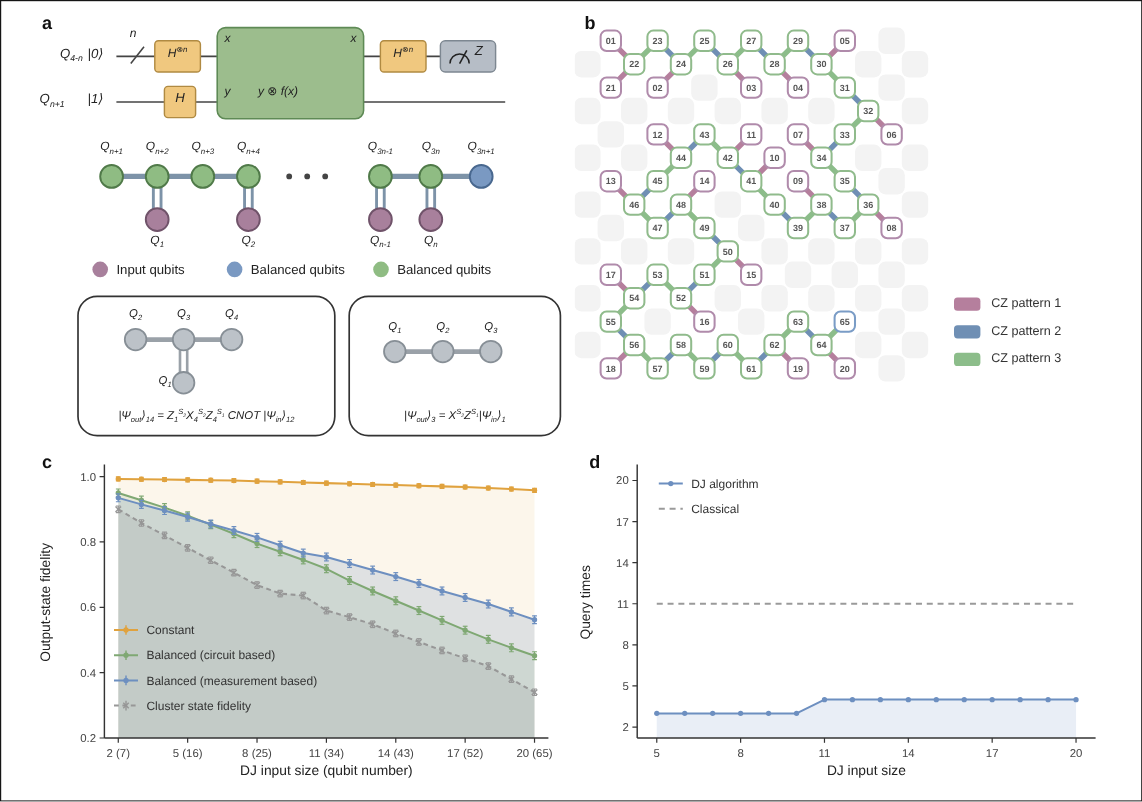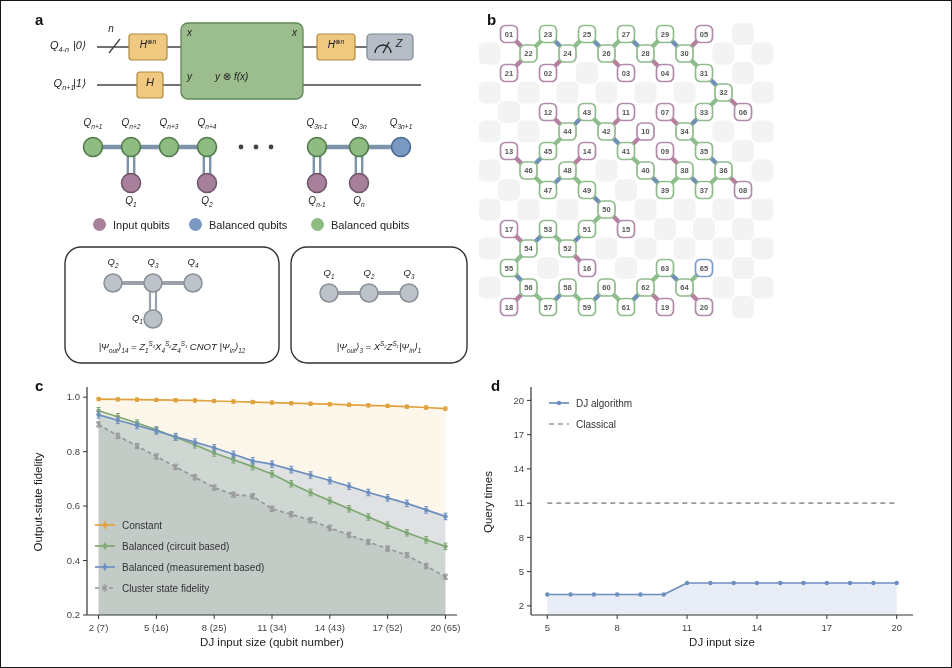--- a/index.html
+++ b/index.html
@@ -114,37 +114,37 @@
     <div class="lab" style="left:0;top:32px;width:40px;text-align:right">Q<sub>4-n</sub></div>
     <div class="lab" style="left:44px;top:32px;width:24px">|0⟩</div>
     <div class="lab f10" style="left:74px;top:16px;width:16px;text-align:center">n</div>
     <div class="lab f10" style="left:100px;top:31px;width:38px;text-align:center">H<sup>⊗n</sup></div>
     <div class="lab f10" style="left:158px;top:20px;width:14px">x</div>
     <div class="lab f10" style="left:250px;top:20px;width:18px;text-align:right">x</div>
     <div class="lab f10" style="left:158px;top:64px;width:14px">y</div>
     <div class="lab f10" style="left:186px;top:64px;width:82px;text-align:left">y ⊗ f(x)</div>
     <div class="lab f10" style="left:288px;top:31px;width:38px;text-align:center">H<sup>⊗n</sup></div>
     <div class="lab" style="left:360px;top:30px;width:20px;text-align:center">Z</div>
-    <div class="lab" style="left:15px;top:70px;width:40px;text-align:center">Q<sub>n+1</sub></div>
+    <div class="lab" style="left:4px;top:70px;width:40px;text-align:left">Q<sub>n+1</sub></div>
     <div class="lab" style="left:44px;top:70px;width:24px">|1⟩</div>
     <div class="lab" style="left:108px;top:69px;width:26px;text-align:center">H</div>
 
     <div class="lab f10" style="left:42px;top:110px;width:44px;text-align:center">Q<sub>n+1</sub></div>
     <div class="lab f10" style="left:80px;top:110px;width:44px;text-align:center">Q<sub>n+2</sub></div>
     <div class="lab f10" style="left:118px;top:110px;width:44px;text-align:center">Q<sub>n+3</sub></div>
     <div class="lab f10" style="left:156px;top:110px;width:44px;text-align:center">Q<sub>n+4</sub></div>
     <div class="lab f10" style="left:266px;top:110px;width:44px;text-align:center">Q<sub>3n-1</sub></div>
     <div class="lab f10" style="left:308px;top:110px;width:44px;text-align:center">Q<sub>3n</sub></div>
     <div class="lab f10" style="left:350px;top:110px;width:44px;text-align:center">Q<sub>3n+1</sub></div>
     <div class="lab f10" style="left:80px;top:188px;width:44px;text-align:center">Q<sub>1</sub></div>
     <div class="lab f10" style="left:156px;top:188px;width:44px;text-align:center">Q<sub>2</sub></div>
     <div class="lab f10" style="left:266px;top:188px;width:44px;text-align:center">Q<sub>n-1</sub></div>
     <div class="lab f10" style="left:308px;top:188px;width:44px;text-align:center">Q<sub>n</sub></div>
 
-    <div class="pa-legend-item" style="left:64px;top:211px">
+    <div class="pa-legend-item" style="left:48px;top:211px">
       <span class="pa-dot" style="background: rgb(168, 128, 156);"></span>
       <span>Input qubits</span>
     </div>
     <div class="pa-legend-item" style="left:160px;top:211px">
       <span class="pa-dot" style="background: rgb(122, 153, 194);"></span>
       <span>Balanced qubits</span>
     </div>
     <div class="pa-legend-item" style="left:282px;top:211px">
       <span class="pa-dot" style="background: rgb(143, 188, 131);"></span>
       <span>Balanced qubits</span>
@@ -398,20 +398,34 @@
         <text x="69" y="302.7" text-anchor="middle" class="qlab">57</text>
         <rect x="99.5" y="291.5" width="17" height="17" rx="5" fill="#fff" stroke="#90bb8c" stroke-width="1.7"></rect>
         <text x="108" y="302.7" text-anchor="middle" class="qlab">59</text>
         <rect x="138.5" y="291.5" width="17" height="17" rx="5" fill="#fff" stroke="#90bb8c" stroke-width="1.7"></rect>
         <text x="147" y="302.7" text-anchor="middle" class="qlab">61</text>
         <rect x="177.5" y="291.5" width="17" height="17" rx="5" fill="#fff" stroke="#b08bab" stroke-width="1.7"></rect>
         <text x="186" y="302.7" text-anchor="middle" class="qlab">19</text>
         <rect x="216.5" y="291.5" width="17" height="17" rx="5" fill="#fff" stroke="#b08bab" stroke-width="1.7"></rect>
         <text x="225" y="302.7" text-anchor="middle" class="qlab">20</text>
       </svg>
+    <div class="pb-legend">
+      <div class="pb-legend-item">
+        <span class="pb-chip" style="background: rgb(181, 127, 157);"></span>
+        <span>CZ pattern 1</span>
+      </div>
+      <div class="pb-legend-item">
+        <span class="pb-chip" style="background: rgb(111, 143, 180);"></span>
+        <span>CZ pattern 2</span>
+      </div>
+      <div class="pb-legend-item">
+        <span class="pb-chip" style="background: rgb(140, 189, 138);"></span>
+        <span>CZ pattern 3</span>
+      </div>
+    </div>
   </div>
 
   <div class="panel panel-c">
     <svg id="chart-c-svg" width="440" height="290" viewBox="0 0 440 290">
         <path d="M 69.6 242 L 69.6 26.1 L 88.8 26.3 L 108.1 26.6 L 127.4 26.9 L 146.6 27.2 L 165.9 27.4 L 185.2 28.0 L 204.5 28.5 L 223.7 29.1 L 243.0 29.6 L 262.3 30.2 L 281.5 30.7 L 300.8 31.2 L 320.1 31.8 L 339.4 32.3 L 358.6 32.9 L 377.9 33.7 L 397.2 34.5 L 416.4 35.6 L 416.4 242 Z" fill="rgba(224,162,62,0.10)"></path>
         <path d="M 69.6 242 L 69.6 37.8 L 88.8 43.8 L 108.1 50.0 L 127.4 56.8 L 146.6 64.2 L 165.9 71.8 L 185.2 80.0 L 204.5 86.8 L 223.7 93.6 L 243.0 101.0 L 262.3 110.8 L 281.5 119.5 L 300.8 127.6 L 320.1 135.8 L 339.4 144.0 L 358.6 152.1 L 377.9 159.8 L 397.2 166.8 L 416.4 173.4 L 416.4 242 Z" fill="rgba(127,168,115,0.16)"></path>
         <path d="M 69.6 242 L 69.6 41.9 L 88.8 47.3 L 108.1 52.5 L 127.4 57.9 L 146.6 63.7 L 165.9 69.1 L 185.2 74.8 L 204.5 81.3 L 223.7 87.9 L 243.0 91.2 L 262.3 96.6 L 281.5 102.0 L 300.8 107.5 L 320.1 113.2 L 339.4 119.5 L 358.6 124.9 L 377.9 130.4 L 397.2 136.9 L 416.4 143.4 L 416.4 242 Z" fill="rgba(109,143,192,0.20)"></path>
         <path d="M 69.6 242 L 69.6 51.4 L 88.8 62.8 L 108.1 73.2 L 127.4 83.5 L 146.6 93.9 L 165.9 104.2 L 185.2 114.6 L 204.5 121.6 L 223.7 123.3 L 243.0 135.8 L 262.3 141.3 L 281.5 147.2 L 300.8 154.9 L 320.1 161.9 L 339.4 169.0 L 358.6 175.6 L 377.9 182.1 L 397.2 193.0 L 416.4 203.9 L 416.4 242 Z" fill="rgba(150,150,150,0.18)"></path>
         <line x1="58" y1="14" x2="58" y2="242" stroke="#333" stroke-width="1.2"></line>
         <line x1="58" y1="242" x2="428" y2="242" stroke="#333" stroke-width="1.2"></line>

